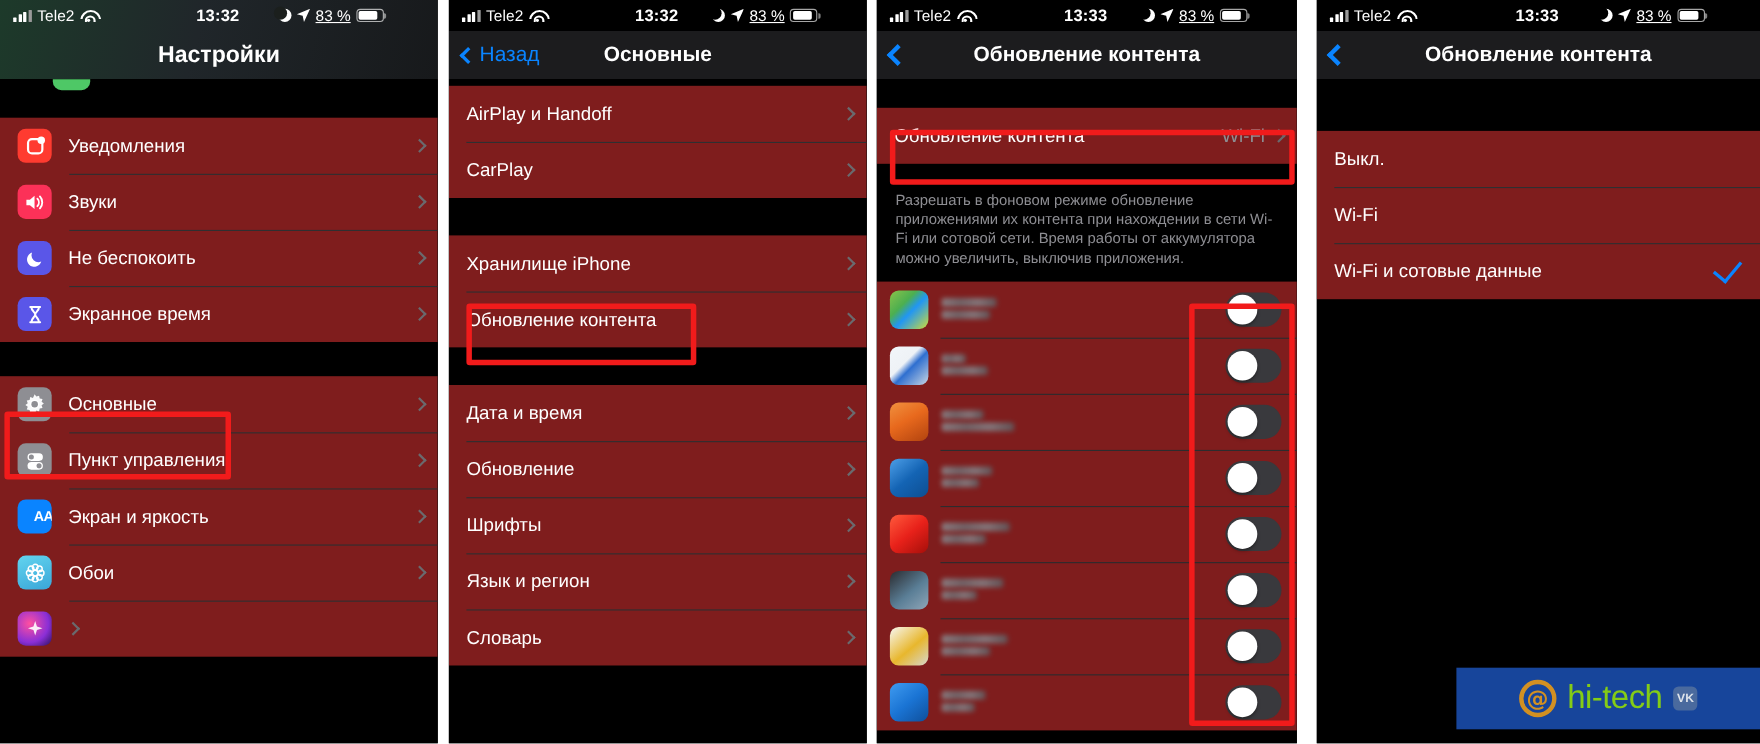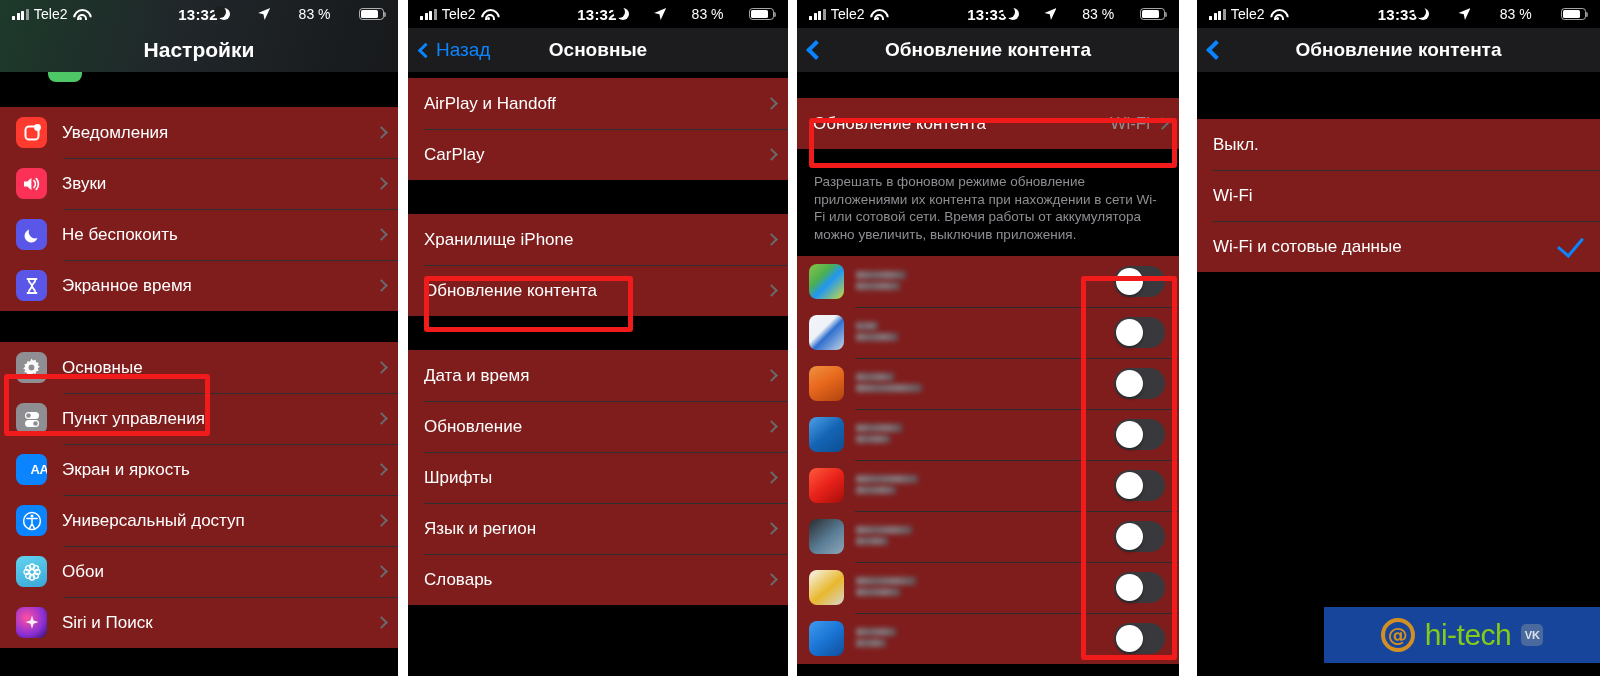--- a/index.html
+++ b/index.html
@@ -42,21 +42,21 @@
     font-size: 15px;
     font-weight: bold;
     padding: 0 14px 0 12px;
     background: #1b1f1d;
     position: relative;
     z-index: 5;
   }
   .p2 .statusbar, .p3 .statusbar, .p4 .statusbar { background: #000000; }
   .sb-left { display: flex; align-items: center; gap: 5px; flex: 1 1 0; }
   .sb-center { flex: 0 0 auto; letter-spacing: .2px; }
-  .sb-right { display: flex; align-items: center; justify-content: space-between; gap: 5px; flex: 1 1 0; }
+  .sb-right { display: flex; align-items: center; justify-content: center; gap: 5px; flex: 1 1 0; text-decoration: underline; }
 
   .bars { display: inline-flex; align-items: flex-end; gap: 1.6px; height: 11px; }
   .bars i { width: 3px; background: #fff; border-radius: .5px; display:block; }
   .bars i:nth-child(1){ height: 4px; }
   .bars i:nth-child(2){ height: 6.5px; }
   .bars i:nth-child(3){ height: 9px; }
   .bars i:nth-child(4){ height: 11px; background: #9a9a9a; }
 
   .carrier { font-size: 14px; font-weight: normal; letter-spacing: .1px; }
 
@@ -383,31 +383,20 @@
                 <rect x="3" y="11" width="14" height="7" rx="3.5" fill="#fff"></rect>
                 <circle cx="13.5" cy="14.5" r="2.3" fill="#8e8e93"></circle>
               </svg>
           </span>
           <span class="label">Пункт управления</span>
           <span class="chev"></span>
         </div>
         <div class="row withicon">
           <span class="appicon" style="background:#0a84ff;font-size:13px;letter-spacing:-.5px;padding-left:16px;">AA</span>
           <span class="label">Экран и яркость</span>
-          <span class="chev"></span>
-        </div>
-        <div class="row withicon">
-          <span class="appicon" style="background:#0a84ff;">
-            <svg width="22" height="22" viewBox="0 0 22 22">
-                <circle cx="11" cy="11" r="8.4" fill="none" stroke="#fff" stroke-width="1.5"></circle>
-                <circle cx="11" cy="5.9" r="1.5" fill="#fff"></circle>
-                <path d="M5.9 8.4h10.2M11 8.8v5m0 0l-2.4 4.3M11 13.8l2.4 4.3" stroke="#fff" stroke-width="1.5" stroke-linecap="round" fill="none"></path>
-              </svg>
-          </span>
-          <span class="label">Универсальный доступ</span>
           <span class="chev"></span>
         </div>
         <div class="row withicon">
           <span class="appicon" style="background:linear-gradient(160deg,#62d4ef,#3aa6d8);">
             <svg width="22" height="22" viewBox="0 0 22 22">
                 <g fill="none" stroke="#fff" stroke-width="1.3">
                   <circle cx="11" cy="11" r="2.6"></circle>
                   <circle cx="11" cy="5.6" r="2.6"></circle>
                   <circle cx="11" cy="16.4" r="2.6"></circle>
                   <circle cx="5.6" cy="11" r="2.6"></circle>
@@ -421,21 +410,20 @@
           </span>
           <span class="label">Обои</span>
           <span class="chev"></span>
         </div>
         <div class="row withicon">
           <span class="appicon" style="background:radial-gradient(circle at 35% 35%,#ff4fa0,#8b2fd6 60%,#2a1160);">
             <svg width="20" height="20" viewBox="0 0 20 20">
                 <path d="M10 2.5l1.6 5 5 1.6-5 1.6-1.6 5-1.6-5-5-1.6 5-1.6z" fill="#fff" opacity=".9"></path>
               </svg>
           </span>
-          <span class="label">Siri и Поиск</span>
           <span class="chev"></span>
         </div>
       </div>
     </div>
 
     <div class="redbox" style="left:4px; top:374px; width:206px; height:62px;"></div>
   </div>
 
   <div class="gap g1"></div>
 

